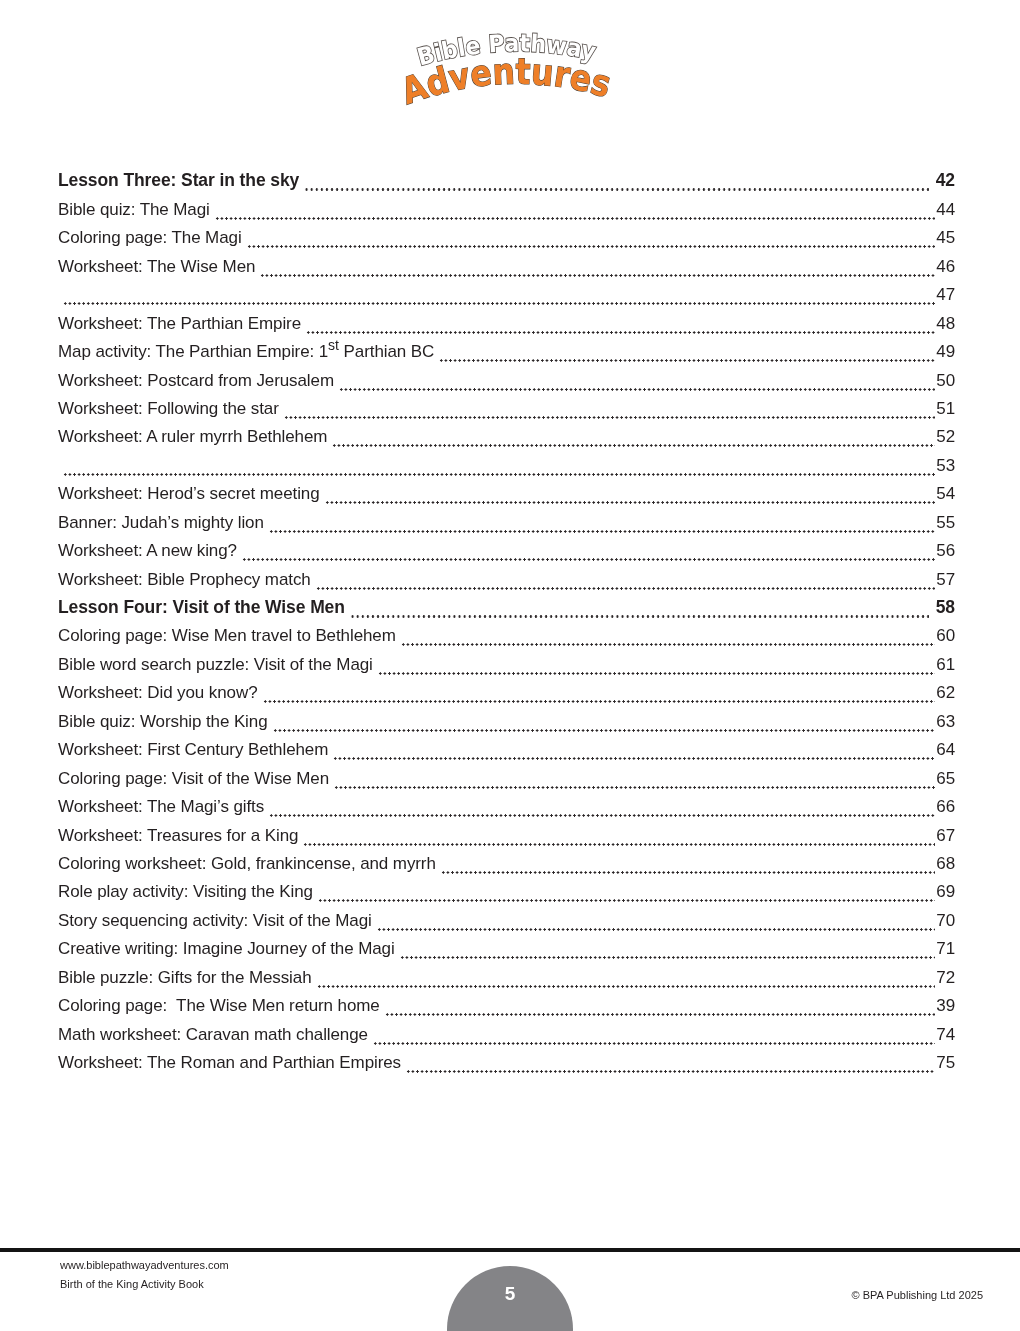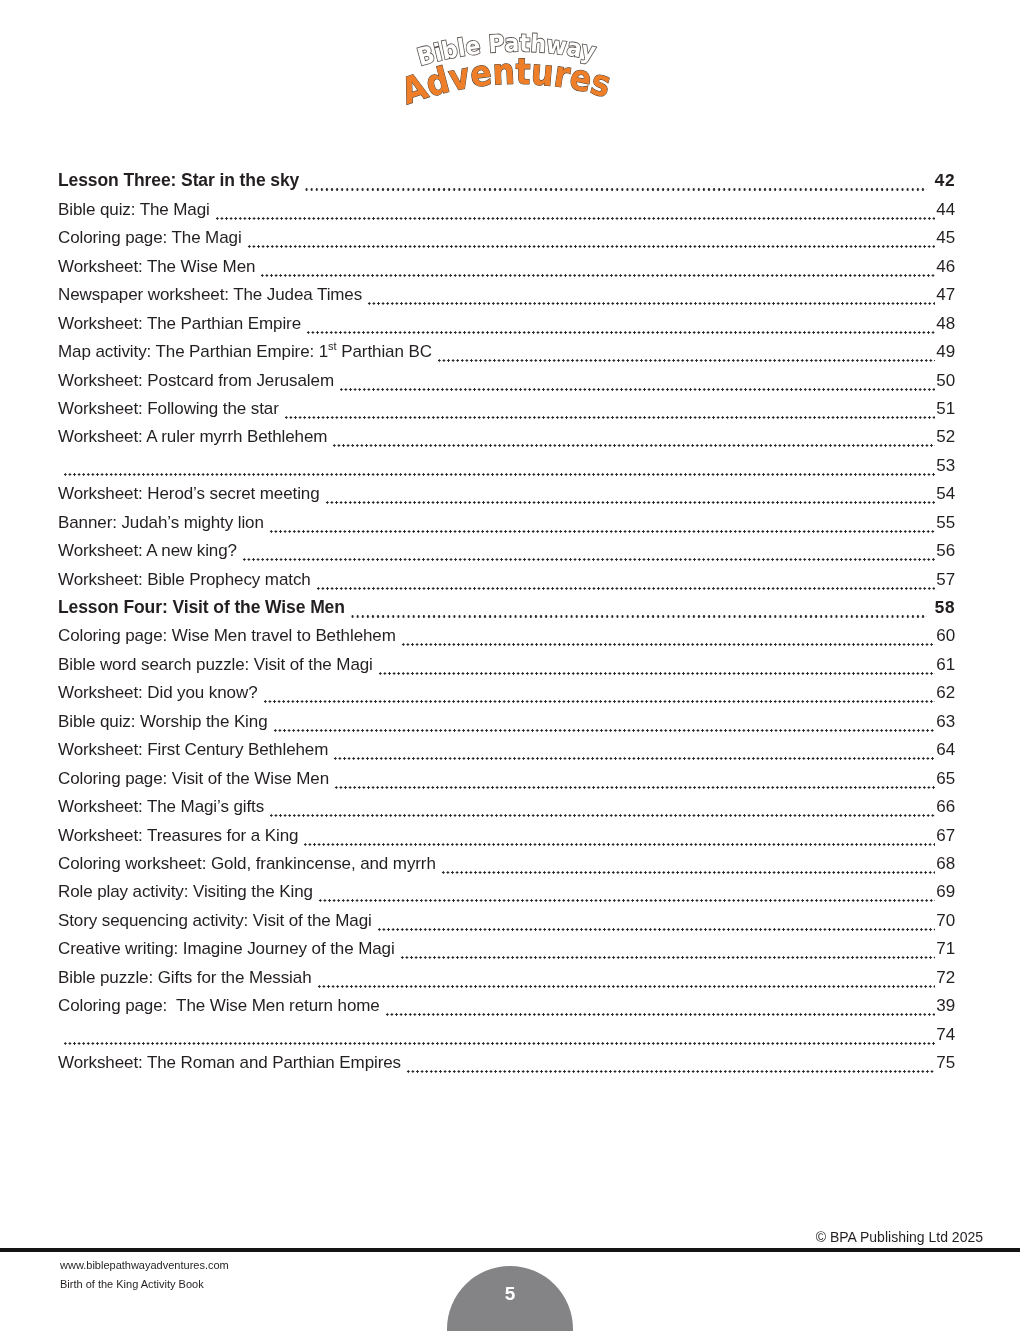--- a/index.html
+++ b/index.html
@@ -48,51 +48,51 @@
     align-items: flex-end;
     height: 28.45px;
     font-size: 17px;
     letter-spacing: -0.1px;
   }
   .toc-row.toc-heading {
     font-weight: bold;
     font-size: 17.5px;
   }
   .toc-label { white-space: pre; }
-  .toc-label sup { font-size: 11px; letter-spacing: 0; }
+  .toc-label sup { font-size: 14px; letter-spacing: 0; }
   .toc-leader {
     flex: 1;
     height: 3px;
     margin-left: 5px;
     margin-right: 1px;
     background-image: radial-gradient(circle, #2b2627 1.05px, transparent 1.35px);
     background-size: 4.6px 3px;
     background-repeat: repeat-x;
     background-position: left center;
   }
   .toc-heading .toc-leader { background-size: 5.1px 3px; }
-  .toc-heading .toc-page { margin-left: 6px; font-family: Liberation Mono, monospace; }
+  .toc-heading .toc-page { margin-left: 6px; }
 
   
   .footer-rule {
     position: absolute;
     left: 0; right: 0; top: 1248px;
     height: 4px;
     background: #141414;
   }
   .footer-left {
     position: absolute;
     left: 60px; top: 1256px;
     font-size: 11px;
     line-height: 18.5px;
   }
   .footer-right {
     position: absolute;
-    right: 37px; top: 1229px;
-    font-size: 14px;
+    right: 37px; top: 1289px;
+    font-size: 11px;
     text-align: right;
   }
   .page-badge {
     position: absolute;
     left: 447px; bottom: 0;
     width: 126px; height: 65px;
     background: #848487;
     border-radius: 63px 63px 0 0;
     box-sizing: border-box;
     padding-top: 17px;
@@ -136,21 +136,20 @@
     <span class="toc-label"><span>Coloring page: The Magi</span></span>
     <span class="toc-leader"></span>
     <span class="toc-page">45</span>
   </div>
       <div class="toc-row">
     <span class="toc-label"><span>Worksheet: The Wise Men</span></span>
     <span class="toc-leader"></span>
     <span class="toc-page">46</span>
   </div>
       <div class="toc-row">
-    <span class="toc-label"><span>Newspaper worksheet: The Judea Times</span></span>
     <span class="toc-leader"></span>
     <span class="toc-page">47</span>
   </div>
       <div class="toc-row">
     <span class="toc-label"><span>Worksheet: The Parthian Empire</span></span>
     <span class="toc-leader"></span>
     <span class="toc-page">48</span>
   </div>
       <div class="toc-row">
     <span class="toc-label"><span>Map activity: The Parthian Empire: 1</span><sup>st</sup><span> Parthian BC</span></span>
@@ -267,20 +266,21 @@
     <span class="toc-label"><span>Bible puzzle: Gifts for the Messiah</span></span>
     <span class="toc-leader"></span>
     <span class="toc-page">72</span>
   </div>
       <div class="toc-row">
     <span class="toc-label"><span>Coloring page:  The Wise Men return home</span></span>
     <span class="toc-leader"></span>
     <span class="toc-page">39</span>
   </div>
       <div class="toc-row">
+    <span class="toc-label"><span>Math worksheet: Caravan math challenge</span></span>
     <span class="toc-leader"></span>
     <span class="toc-page">74</span>
   </div>
       <div class="toc-row">
     <span class="toc-label"><span>Worksheet: The Roman and Parthian Empires</span></span>
     <span class="toc-leader"></span>
     <span class="toc-page">75</span>
   </div>
     </div>
   </div>

